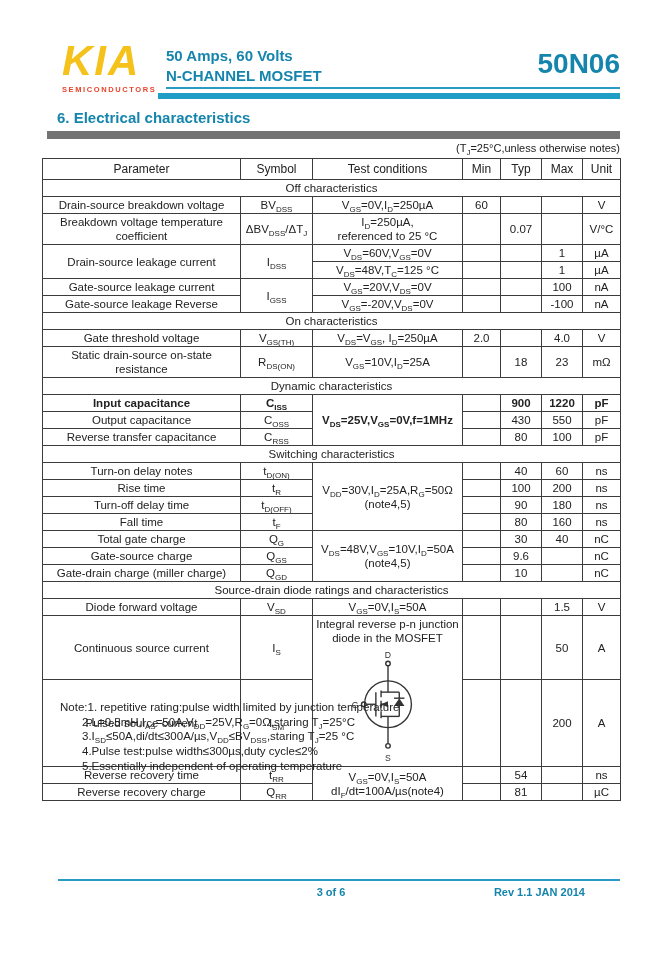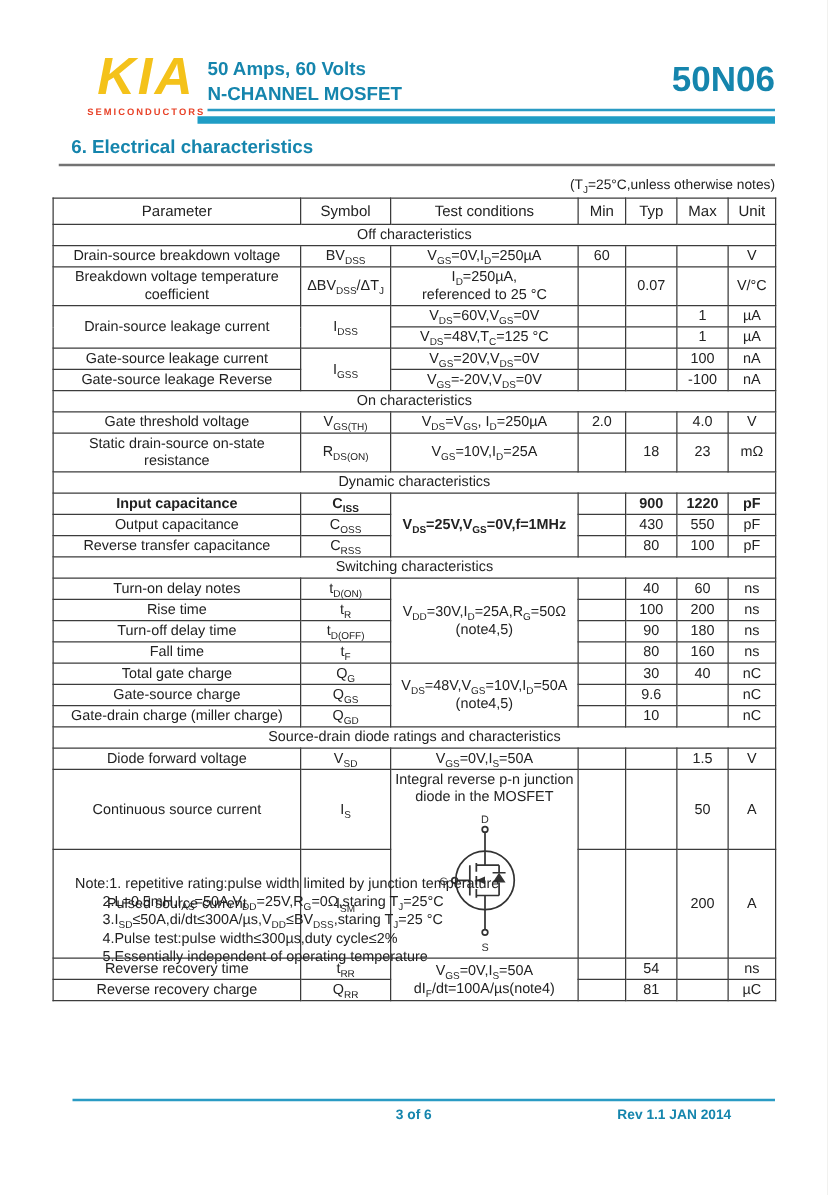--- a/index.html
+++ b/index.html
@@ -1,27 +1,27 @@
 <!DOCTYPE html>
 <html><head>
 <meta charset="utf-8">
 <style>
   html,body{margin:0;padding:0;background:#e8e8e4;}
   .page{position:relative;width:662px;height:956px;background:#ffffff;margin:0 auto;
         font-family:"Liberation Sans","DejaVu Sans",sans-serif;color:#1c1c1c;overflow:hidden;}
   
-  .brand{position:absolute;left:62px;top:40px;width:110px;text-align:center;}
+  .brand{position:absolute;left:62px;top:40px;width:110px;text-align:left;}
   .brand-name{color:#f4c21a;font-size:42px;font-weight:bold;letter-spacing:2px;line-height:1;font-style:italic;}
   .brand-sub{color:#e8442a;font-size:7.5px;letter-spacing:1.6px;margin-top:3px;font-weight:bold;}
   .subtitle{position:absolute;left:166px;top:46px;color:#1585ad;font-weight:bold;font-size:15px;line-height:1.3;}
   .partno{position:absolute;right:42px;top:48px;color:#1585ad;font-size:28px;font-weight:bold;}
   .rule-thin{position:absolute;left:166px;right:42px;top:87px;height:2px;background:#2a9bc4;}
   .rule-thick{position:absolute;left:158px;right:42px;top:93px;height:6px;background:#1f9dc5;}
   .section-heading{position:absolute;left:47px;top:109px;width:573px;color:#1585ad;font-weight:bold;
-        font-size:15px;border-bottom:2px solid #737373;padding:0 0 5px 10px;box-sizing:border-box;}
+        font-size:15px;border-bottom:8px solid #737373;padding:0 0 5px 10px;box-sizing:border-box;}
   .cond-note{position:absolute;right:42px;top:142px;font-size:11px;color:#222;}
   
   table.spec{position:absolute;left:42px;top:158px;width:578px;border-collapse:collapse;
         table-layout:fixed;font-size:11.5px;color:#222;}
   table.spec th,table.spec td{border:1px solid #3c3c3c;padding:1px 3px;text-align:center;
         vertical-align:middle;line-height:1.22;overflow:hidden;}
   table.spec th{font-weight:normal;font-size:12px;height:18px;}
   td.param{text-align:left;padding-left:5px;}
   td.sec{text-align:left;padding-left:5px;}
   td.figcell{vertical-align:top;text-align:left;padding:2px 4px;}

